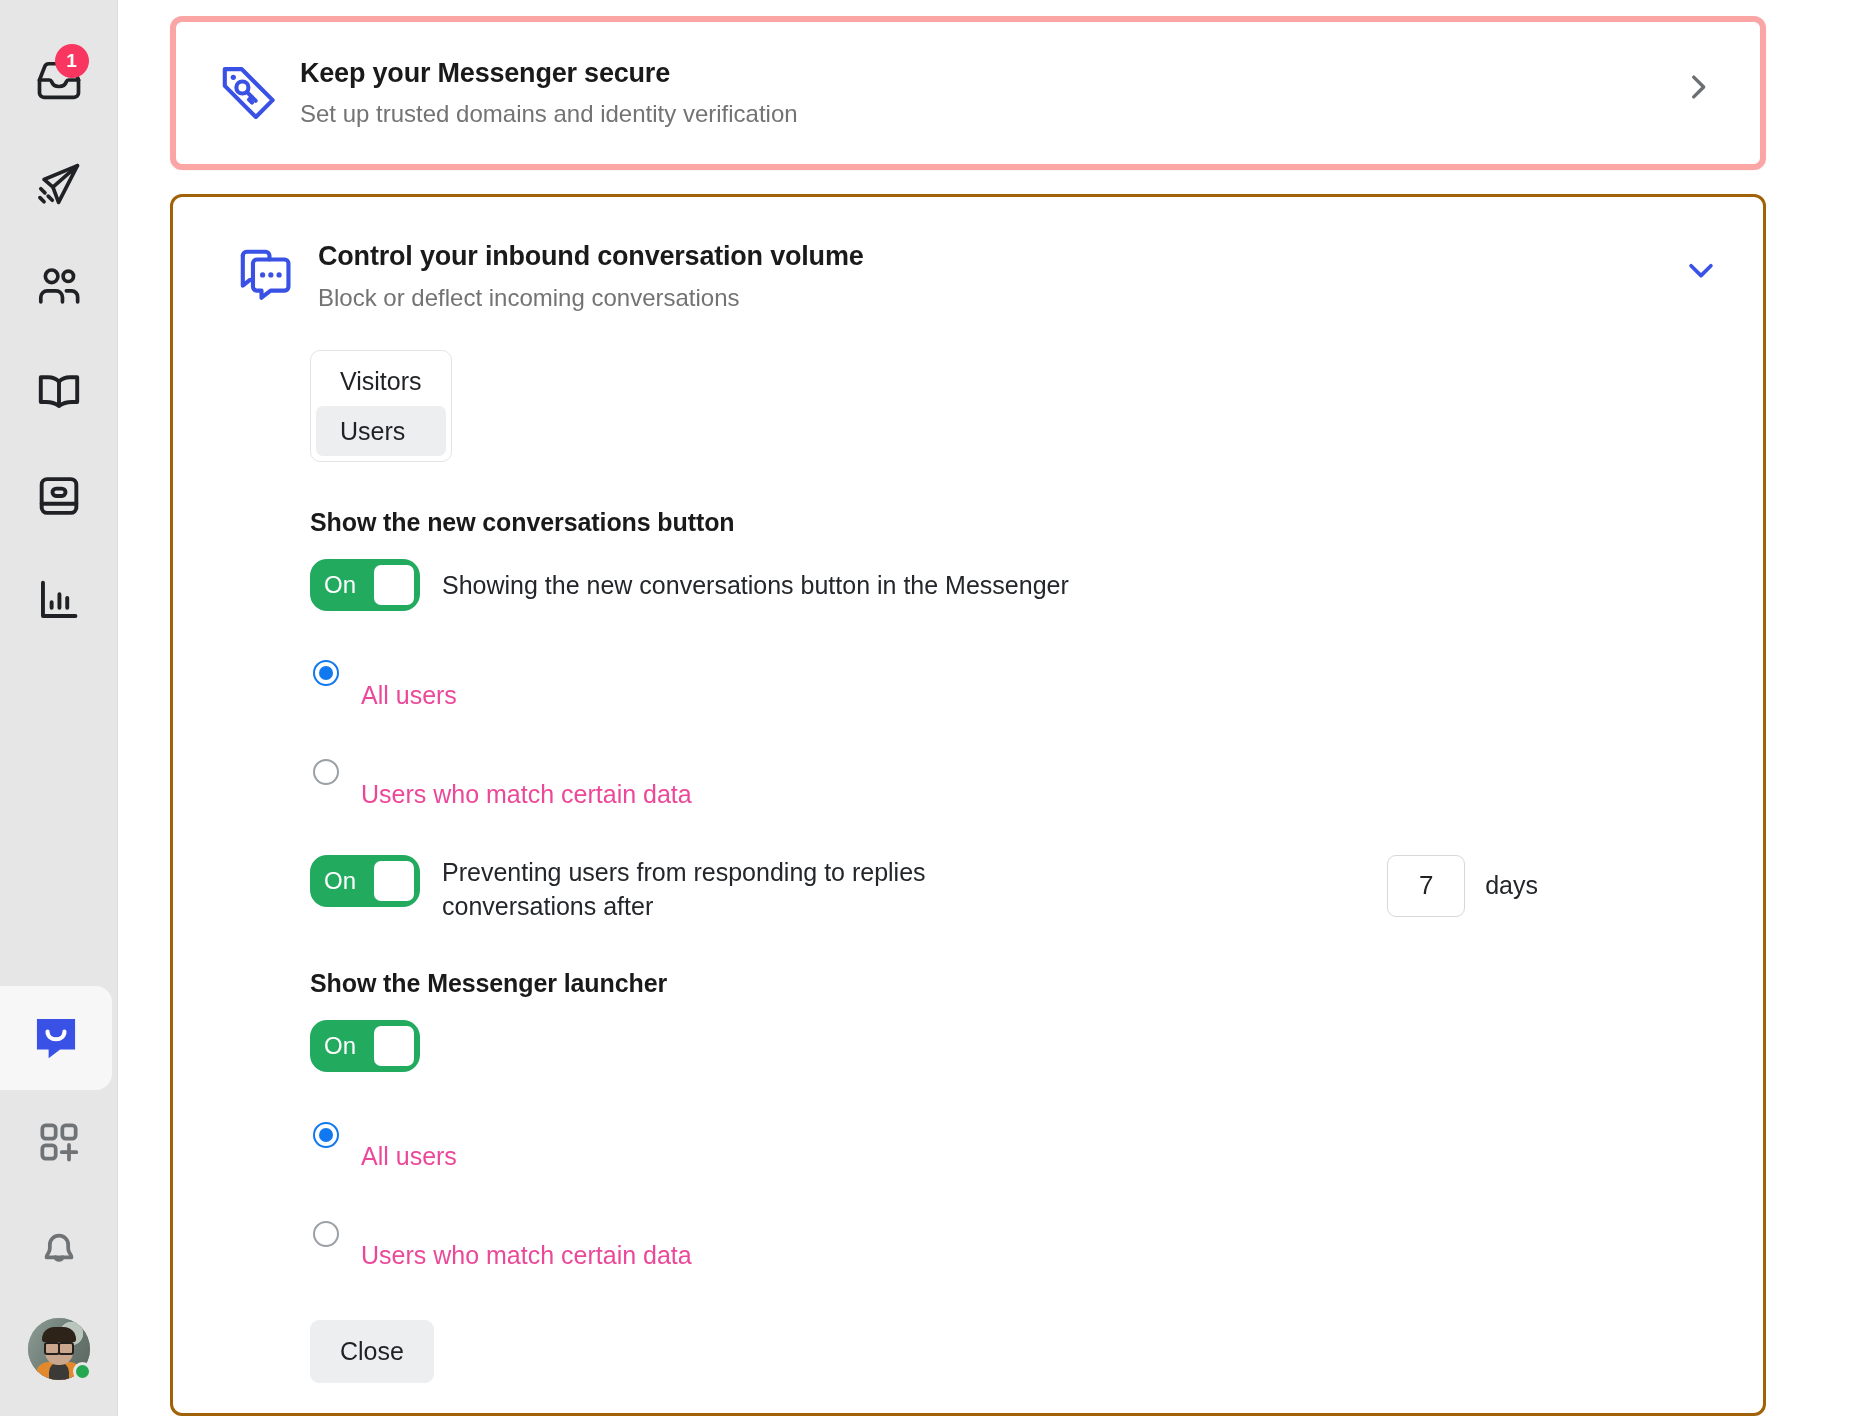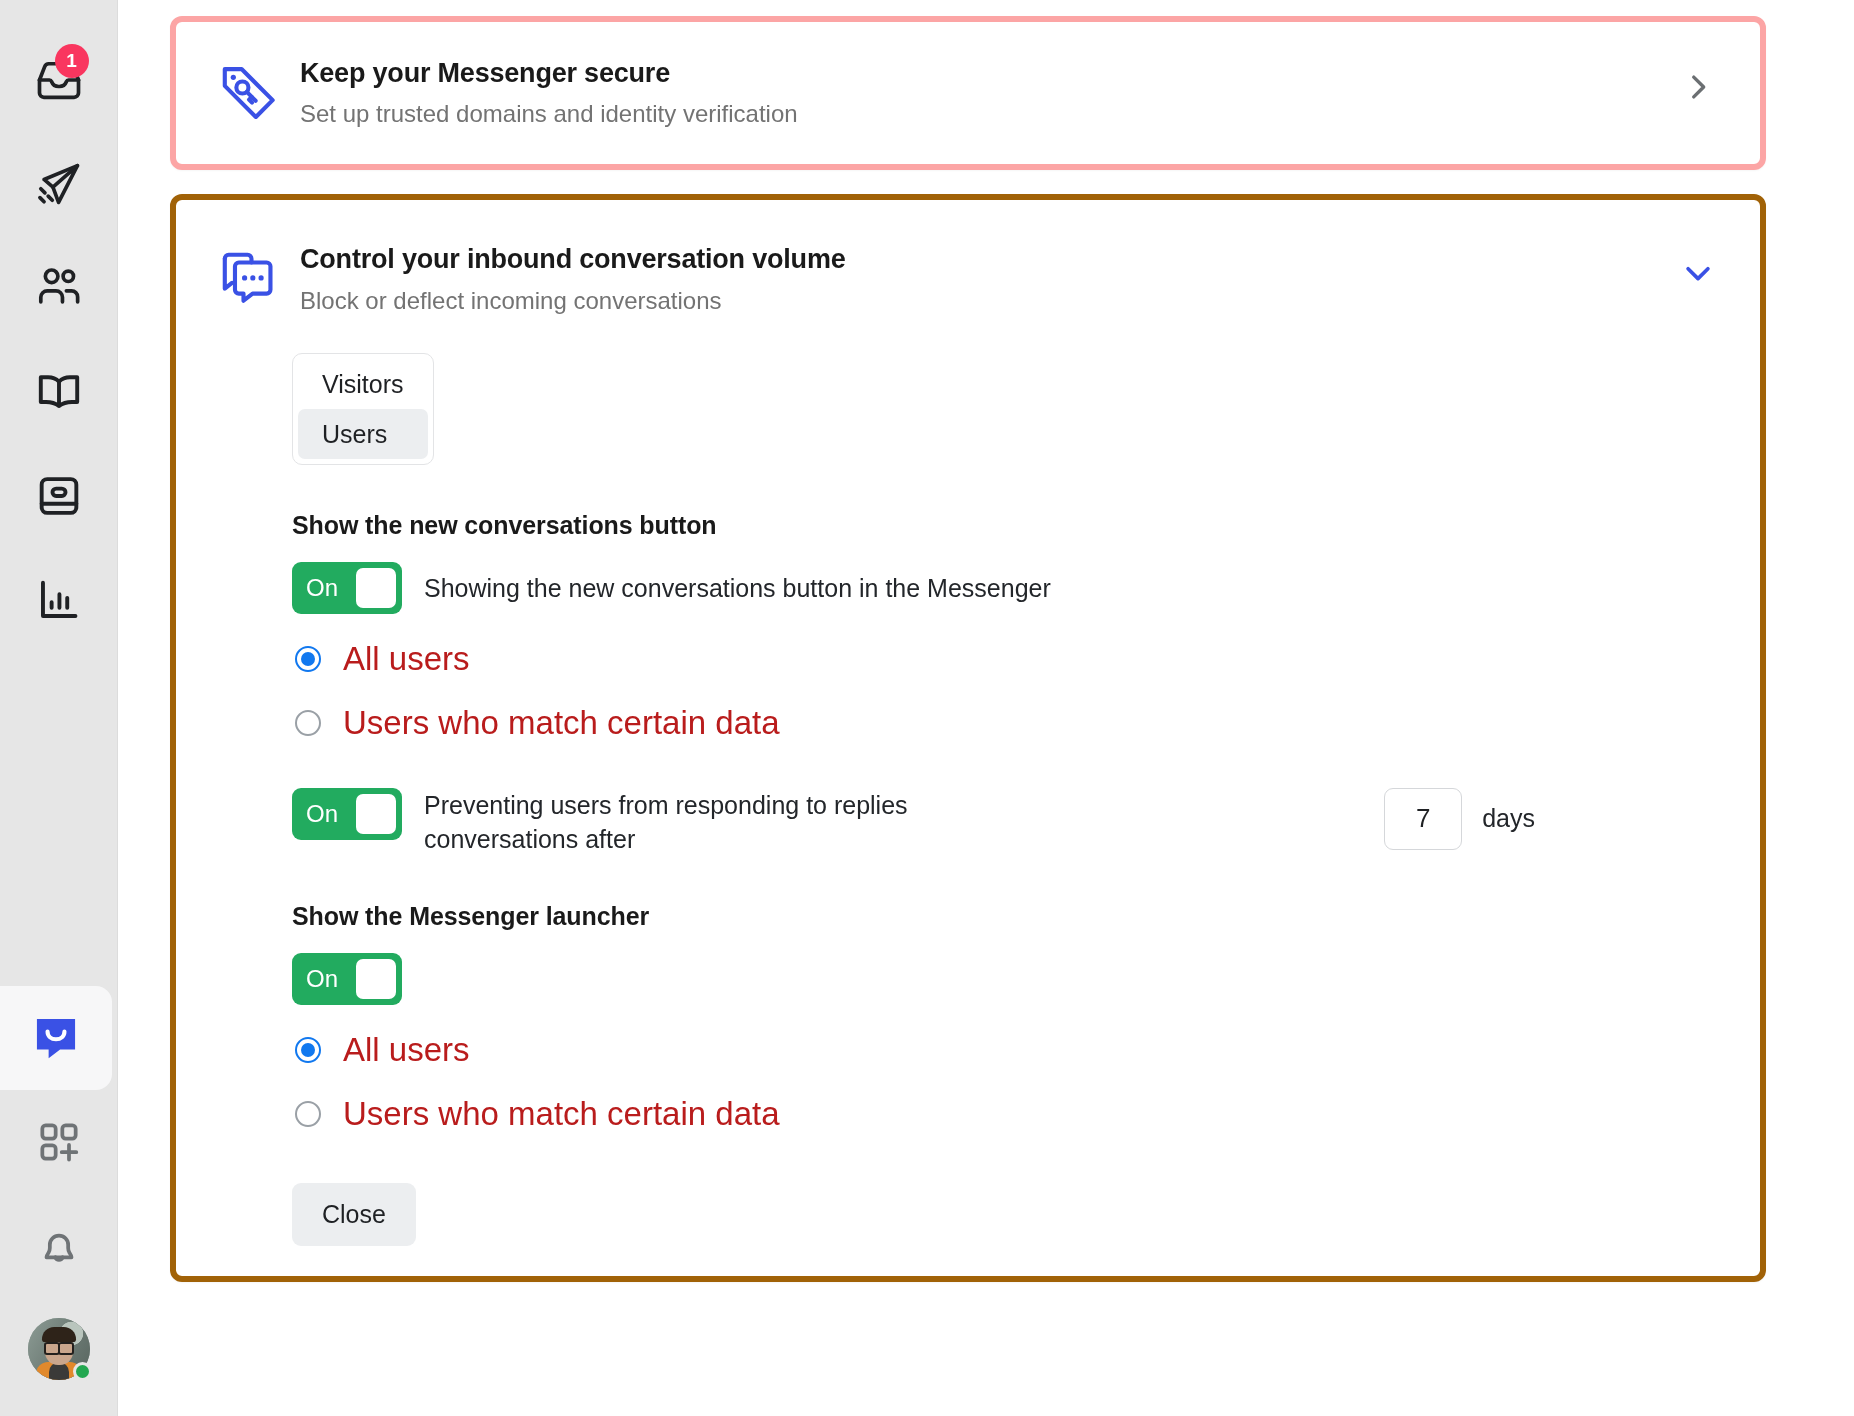--- a/index.html
+++ b/index.html
@@ -109,23 +109,24 @@
     font-size: 24px; color: #737373; line-height: 1.35; margin-top: 7px;
   }
   .chev { flex: 0 0 56px; display:flex; align-items:center; justify-content:center; padding-top: 14px; cursor:pointer; }
 
   
   .card-secure { margin-top: 6px; }
 
   
   .card-expanded {
     margin-top: 24px;
-    border: 6px solid #a16207;
+    border: 3px solid #a16207;
     border-radius: 12px;
     padding-bottom: 30px;
+    padding-left: 21px;
   }
   .card-expanded .card-head { padding: 42px 34px 22px 40px; }
 
   .body { padding: 0 40px 0 116px; }
 
   
   .tabs {
     display: inline-flex;
     background: #fff;
     border: 1px solid #e3e4e6;
@@ -146,21 +147,21 @@
   .section { margin-top: 46px; }
   .sec-title { font-size: 25px; font-weight: 700; color: #1a1a1a; letter-spacing:-0.1px; }
 
   .row { display: flex; align-items: center; margin-top: 22px; }
   .row-top { align-items: flex-start; }
 
   .toggle {
     flex: 0 0 auto;
     width: 110px; height: 52px;
     background: #22ab5f;
-    border-radius: 9px;
+    border-radius: 17px;
     display: flex; align-items: center;
     padding: 6px;
     cursor: pointer;
     position: relative;
   }
   .toggle .tlabel {
     color: #fff; font-size: 24px; font-weight: 400;
     padding-left: 8px; flex: 1 1 auto;
   }
   .toggle .knob {
@@ -177,21 +178,21 @@
     flex: 0 0 26px; margin-left: 3px;
   }
   .radio.on {
     border: 2px solid #1178ef; background: #fff;
     position: relative;
   }
   .radio.on:after {
     content:""; position:absolute; left:4px; top:4px;
     width: 14px; height: 14px; border-radius: 50%; background:#1178ef;
   }
-  .opt-label { font-size: 33px; color: #b91c1c; padding-left: 22px; }
+  .opt-label { font-size: 25px; color: #ec4899; padding-left: 22px; margin-top: 44px; }
 
   .days-wrap { display:flex; align-items:center; margin-left: auto; padding-right: 185px; }
   .days-input {
     width: 78px; height: 62px;
     border: 1px solid #d5d7da; border-radius: 9px;
     font-size: 26px; color: #1f2124; text-align: center;
     font-family: "Liberation Sans", sans-serif;
     background: #fff; outline: none;
   }
   .days-label { font-size: 25px; color: #23262a; padding-left: 20px; }

